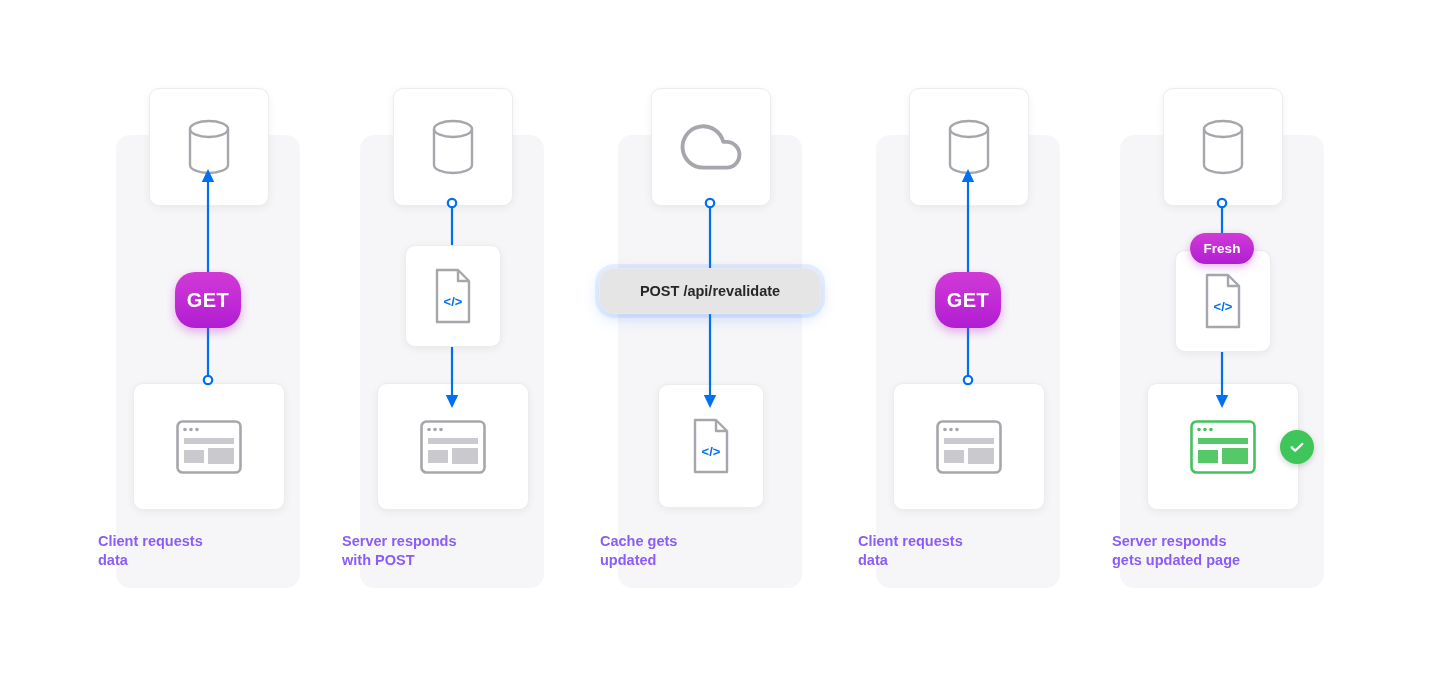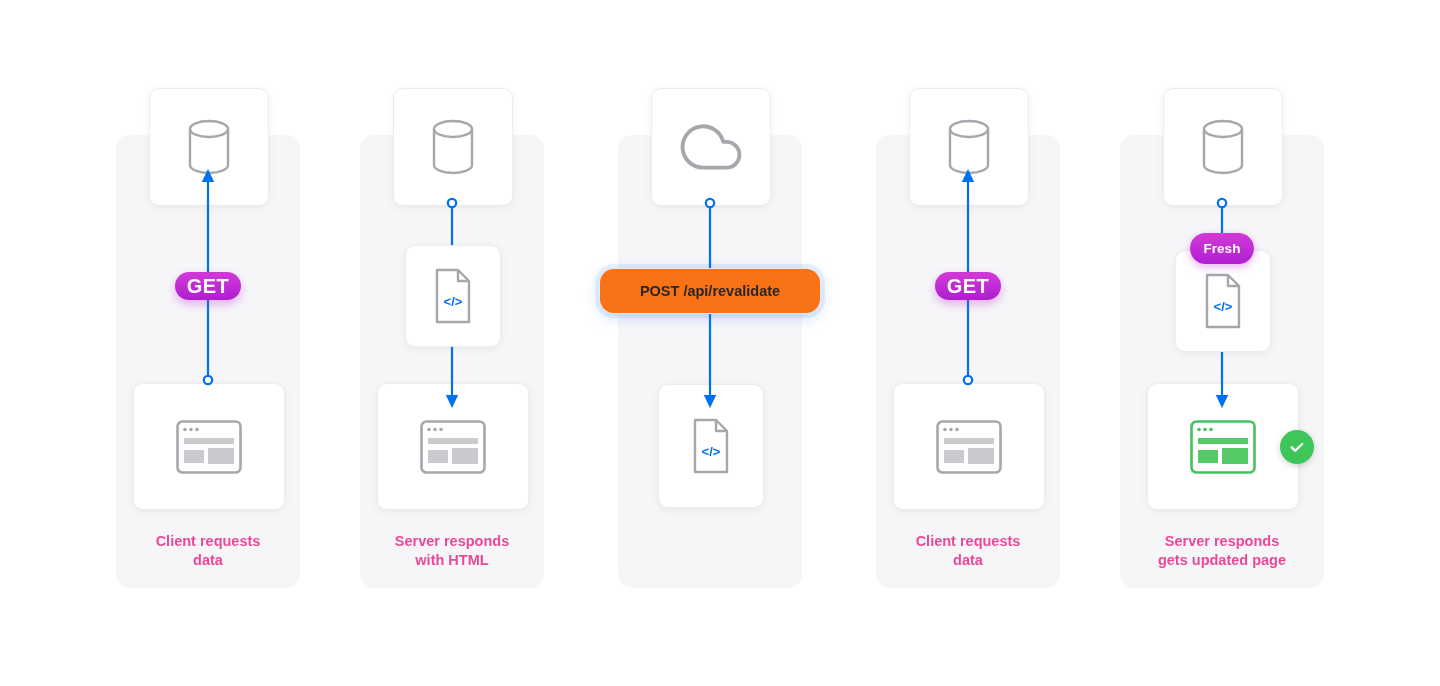--- a/index.html
+++ b/index.html
@@ -15,47 +15,47 @@
     position:absolute;background:#ffffff;border:1px solid #ececef;border-radius:10px;
     box-shadow:0 2px 8px rgba(0,0,0,0.06);
     display:flex;align-items:center;justify-content:center;
   }
   .top-card{width:118px;height:116px;top:88px;}
   .bottom-card{width:150px;height:125px;top:383px;}
   .code-card{width:94px;height:100px;}
   .file-card{width:104px;height:122px;}
   .arrow{position:absolute;}
   .badge-get{
-    position:absolute;width:66px;height:28px;top:272px;border-radius:20px;
+    position:absolute;width:66px;height:56px;top:272px;border-radius:20px;
     background:linear-gradient(180deg,#d23ad6 0%,#b01ed2 100%);
     color:#fff;font-weight:bold;font-size:20px;letter-spacing:.5px;
     display:flex;align-items:center;justify-content:center;
     box-shadow:0 4px 10px rgba(190,35,205,0.35);
   }
   .badge-post{
     position:absolute;width:220px;height:44px;top:269px;border-radius:14px;
-    background:#f97316;color:#27272a;font-weight:bold;font-size:14.5px;
+    background:#e5e5e5;color:#27272a;font-weight:bold;font-size:14.5px;
     display:flex;align-items:center;justify-content:center;
     box-shadow:0 0 0 1px #e9e9f0,0 0 0 5px rgba(56,132,255,0.10),0 4px 16px rgba(56,132,255,0.28);
   }
   .badge-fresh{
     position:absolute;width:64px;height:31px;top:233px;border-radius:16px;
     background:linear-gradient(180deg,#d23ad6 0%,#b01ed2 100%);
     color:#fff;font-weight:bold;font-size:13.5px;
     display:flex;align-items:center;justify-content:center;
     box-shadow:0 3px 8px rgba(190,35,205,0.35);z-index:5;
   }
   .check{
     position:absolute;width:34px;height:34px;border-radius:50%;
     background:#3ec65a;display:flex;align-items:center;justify-content:center;
     box-shadow:0 2px 6px rgba(0,0,0,0.18);z-index:6;
   }
   .caption{
-    position:absolute;top:532px;width:220px;text-align:center;
-    font-size:14.5px;font-weight:bold;color:#ec4899;line-height:18.5px;
+    position:absolute;top:532px;width:220px;
+    font-size:14.5px;font-weight:bold;color:#8b5cf6;line-height:18.5px;
   }
 </style>
 </head>
 <body>
 
 <div id="canvas">
 
   <div class="panel" style="left:116px"></div>
   <div class="panel" style="left:360px"></div>
   <div class="panel" style="left:618px"></div>
@@ -114,41 +114,45 @@
   </svg>
   <div class="card code-card" style="left:405px;top:245px">
     <svg width="46" height="56" viewBox="0 0 46 56" fill="none">
       <path d="M7 2h21l11 11v41H7z" stroke="#a6a6ad" stroke-width="2.4" stroke-linejoin="round" fill="#ffffff"></path>
       <path d="M28 2v11h11" stroke="#a6a6ad" stroke-width="2.4" stroke-linejoin="round"></path>
       <text x="23" y="38" text-anchor="middle" font-size="13" font-weight="bold" fill="#0070f3" font-family="Liberation Sans, sans-serif">&lt;/&gt;</text>
     </svg>
   </div>
   <div class="caption" style="left:342px">
     <span>Server responds</span><br>
-    <span>with HTML</span>
+    <span>with POST</span>
   </div>
 
   <div class="card top-card" style="left:651px">
     <svg width="62" height="52" viewBox="0 2 24 20" fill="none">
       <path d="M18 10h-1.26A8 8 0 1 0 9 20h9a5 5 0 0 0 0-10z" stroke="#a6a6ad" stroke-width="1.5" stroke-linejoin="round"></path>
     </svg>
   </div>
   <div class="card file-card" style="left:658px;top:384px">
     <svg width="46" height="56" viewBox="0 0 46 56" fill="none">
       <path d="M7 2h21l11 11v41H7z" stroke="#a6a6ad" stroke-width="2.4" stroke-linejoin="round" fill="#ffffff"></path>
       <path d="M28 2v11h11" stroke="#a6a6ad" stroke-width="2.4" stroke-linejoin="round"></path>
       <text x="23" y="38" text-anchor="middle" font-size="13" font-weight="bold" fill="#0070f3" font-family="Liberation Sans, sans-serif">&lt;/&gt;</text>
     </svg>
   </div>
   <svg class="arrow" style="left:698px;top:194px" width="24" height="220" viewBox="0 0 24 220">
     <circle cx="12" cy="9" r="4.2" fill="#ffffff" stroke="#0070f3" stroke-width="2.2"></circle>
     <line x1="12" y1="13.5" x2="12" y2="201" stroke="#0070f3" stroke-width="2.2"></line>
     <polygon points="12,214 5.8,201 18.2,201" fill="#0070f3"></polygon>
   </svg>
   <div class="badge-post" style="left:600px">POST /api/revalidate</div>
+  <div class="caption" style="left:600px">
+    <span>Cache gets</span><br>
+    <span>updated</span>
+  </div>
 
   <div class="card top-card" style="left:909px">
     <svg width="48" height="58" viewBox="0 0 48 58" fill="none">
       <ellipse cx="24" cy="11" rx="19" ry="8" stroke="#a6a6ad" stroke-width="2.4"></ellipse>
       <path d="M5 11v36c0 4.4 8.5 8 19 8s19-3.6 19-8V11" stroke="#a6a6ad" stroke-width="2.4"></path>
     </svg>
   </div>
   <div class="card bottom-card" style="left:893px">
     <svg width="66" height="54" viewBox="0 0 66 54" fill="none">
       <rect x="1.5" y="1.5" width="63" height="51" rx="5" stroke="#a6a6ad" stroke-width="2.6"></rect>

